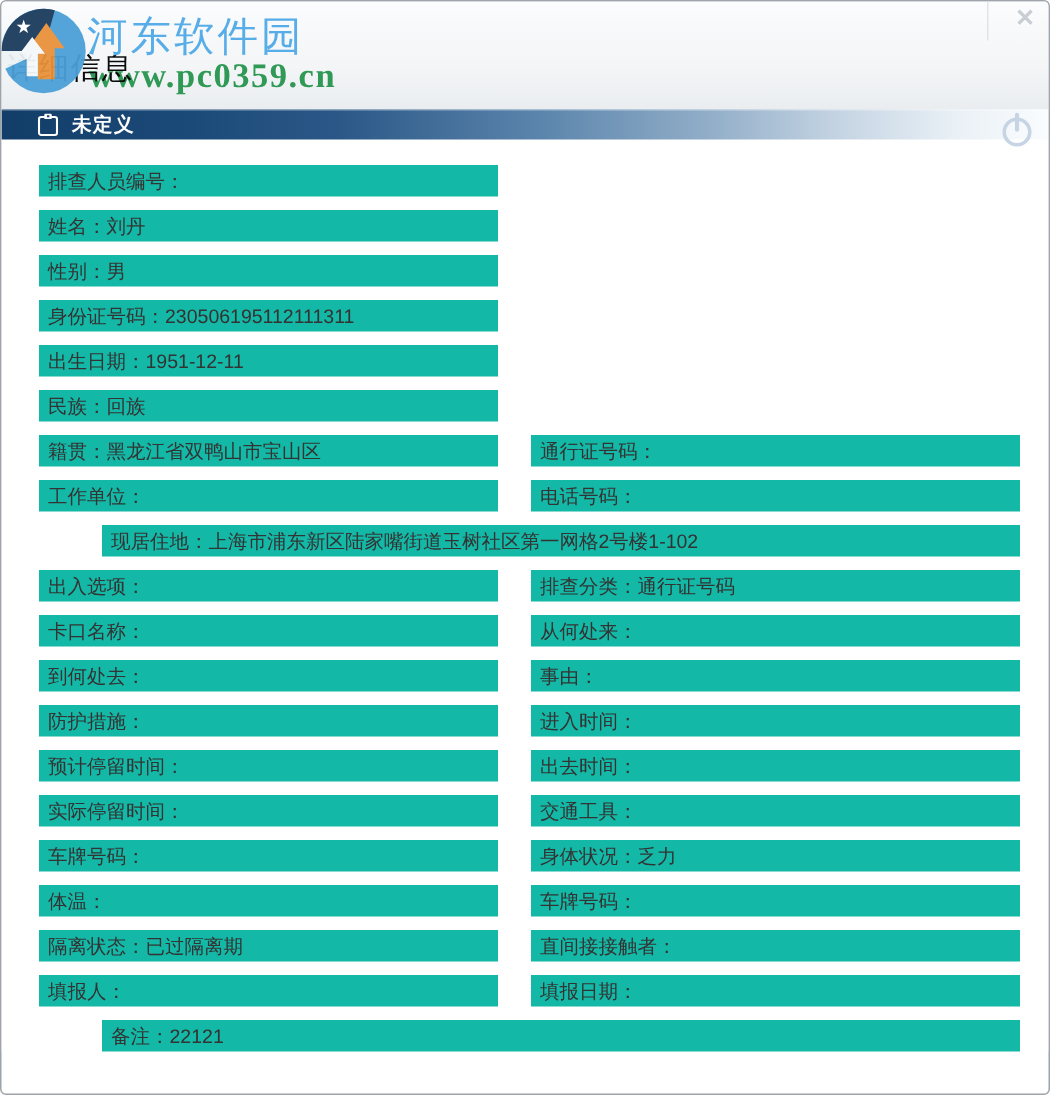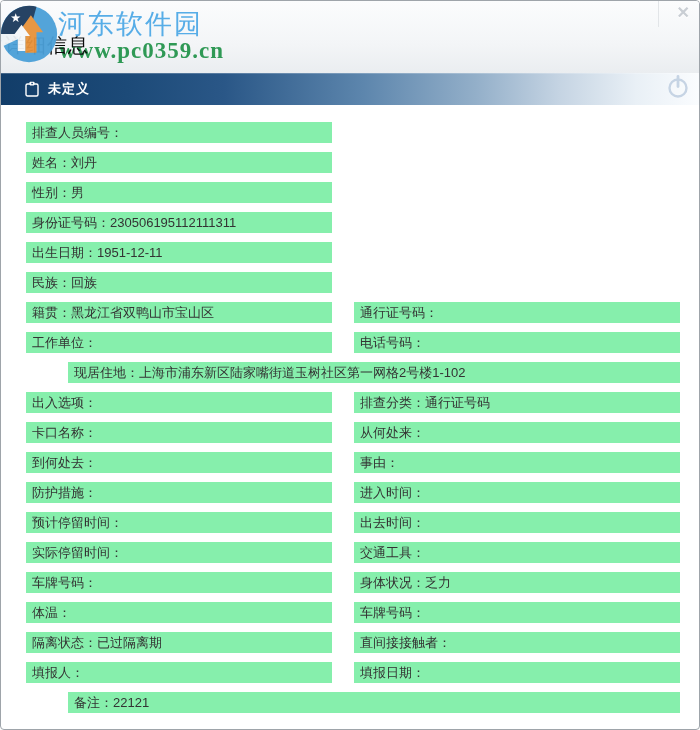--- a/index.html
+++ b/index.html
@@ -11,31 +11,31 @@
   .win-title{position:absolute;left:4px;top:31px;z-index:2;font-size:20px;color:#0a0a0a;letter-spacing:1px;}
   .titlebar-divider{position:absolute;right:40px;top:0;width:1px;height:26px;background:#e2e5e8;z-index:1;}
   .close-x{position:absolute;right:9px;top:3px;z-index:6;font-size:16px;font-weight:bold;color:#c9ced4;
            text-shadow:0 1px 0 #ffffff;cursor:default;line-height:18px;}
   
   .wm-logo{position:absolute;left:-2px;top:3px;width:60px;height:60px;z-index:4;opacity:.95;}
   .wm-name{position:absolute;left:57px;top:5px;z-index:5;font-size:27px;font-weight:normal;color:#57ade7;letter-spacing:2px;}
   .wm-url{position:absolute;left:58px;top:37px;z-index:1;font-size:23px;font-weight:bold;color:#2f9955;
           font-family:"Liberation Serif",serif;letter-spacing:1px;}
   
-  .appbar{position:relative;height:32px;display:flex;align-items:center;padding-left:24px;box-sizing:border-box;
+  .appbar{position:relative;height:20px;display:flex;align-items:center;padding-left:24px;box-sizing:border-box;
           background:linear-gradient(90deg,#123d69 0%,#1c4a78 18%,#2a5787 32%,#5d86ad 52%,#93afc9 68%,
                      #c5d4e3 80%,#e9f0f6 91%,#fafcfe 100%);
           box-shadow:inset 0 1px 0 rgba(255,255,255,.22);}
   .appbar-title{color:#ffffff;font-size:13px;font-weight:bold;margin-left:9px;letter-spacing:1px;}
   .clipboard{width:14px;height:16px;}
   .power-btn{position:absolute;right:8px;top:1px;width:26px;height:26px;cursor:pointer;}
   
   .content{padding:17px 19px 0 25px;background:#fff;}
   .row{display:flex;gap:22px;margin-bottom:9px;height:21px;}
-  .bar{background:#86efac;height:21px;line-height:21px;font-size:13px;color:#333;
+  .bar{background:#14b8a6;height:21px;line-height:21px;font-size:13px;color:#333;
        padding-left:6px;box-sizing:border-box;white-space:nowrap;overflow:hidden;}
   .bar.left{flex:0 0 306px;width:306px;}
   .bar.right{flex:1;}
   .bar.full{flex:1;margin-left:42px;}
 </style>
 </head>
 <body>
 
 <div class="window">
 

